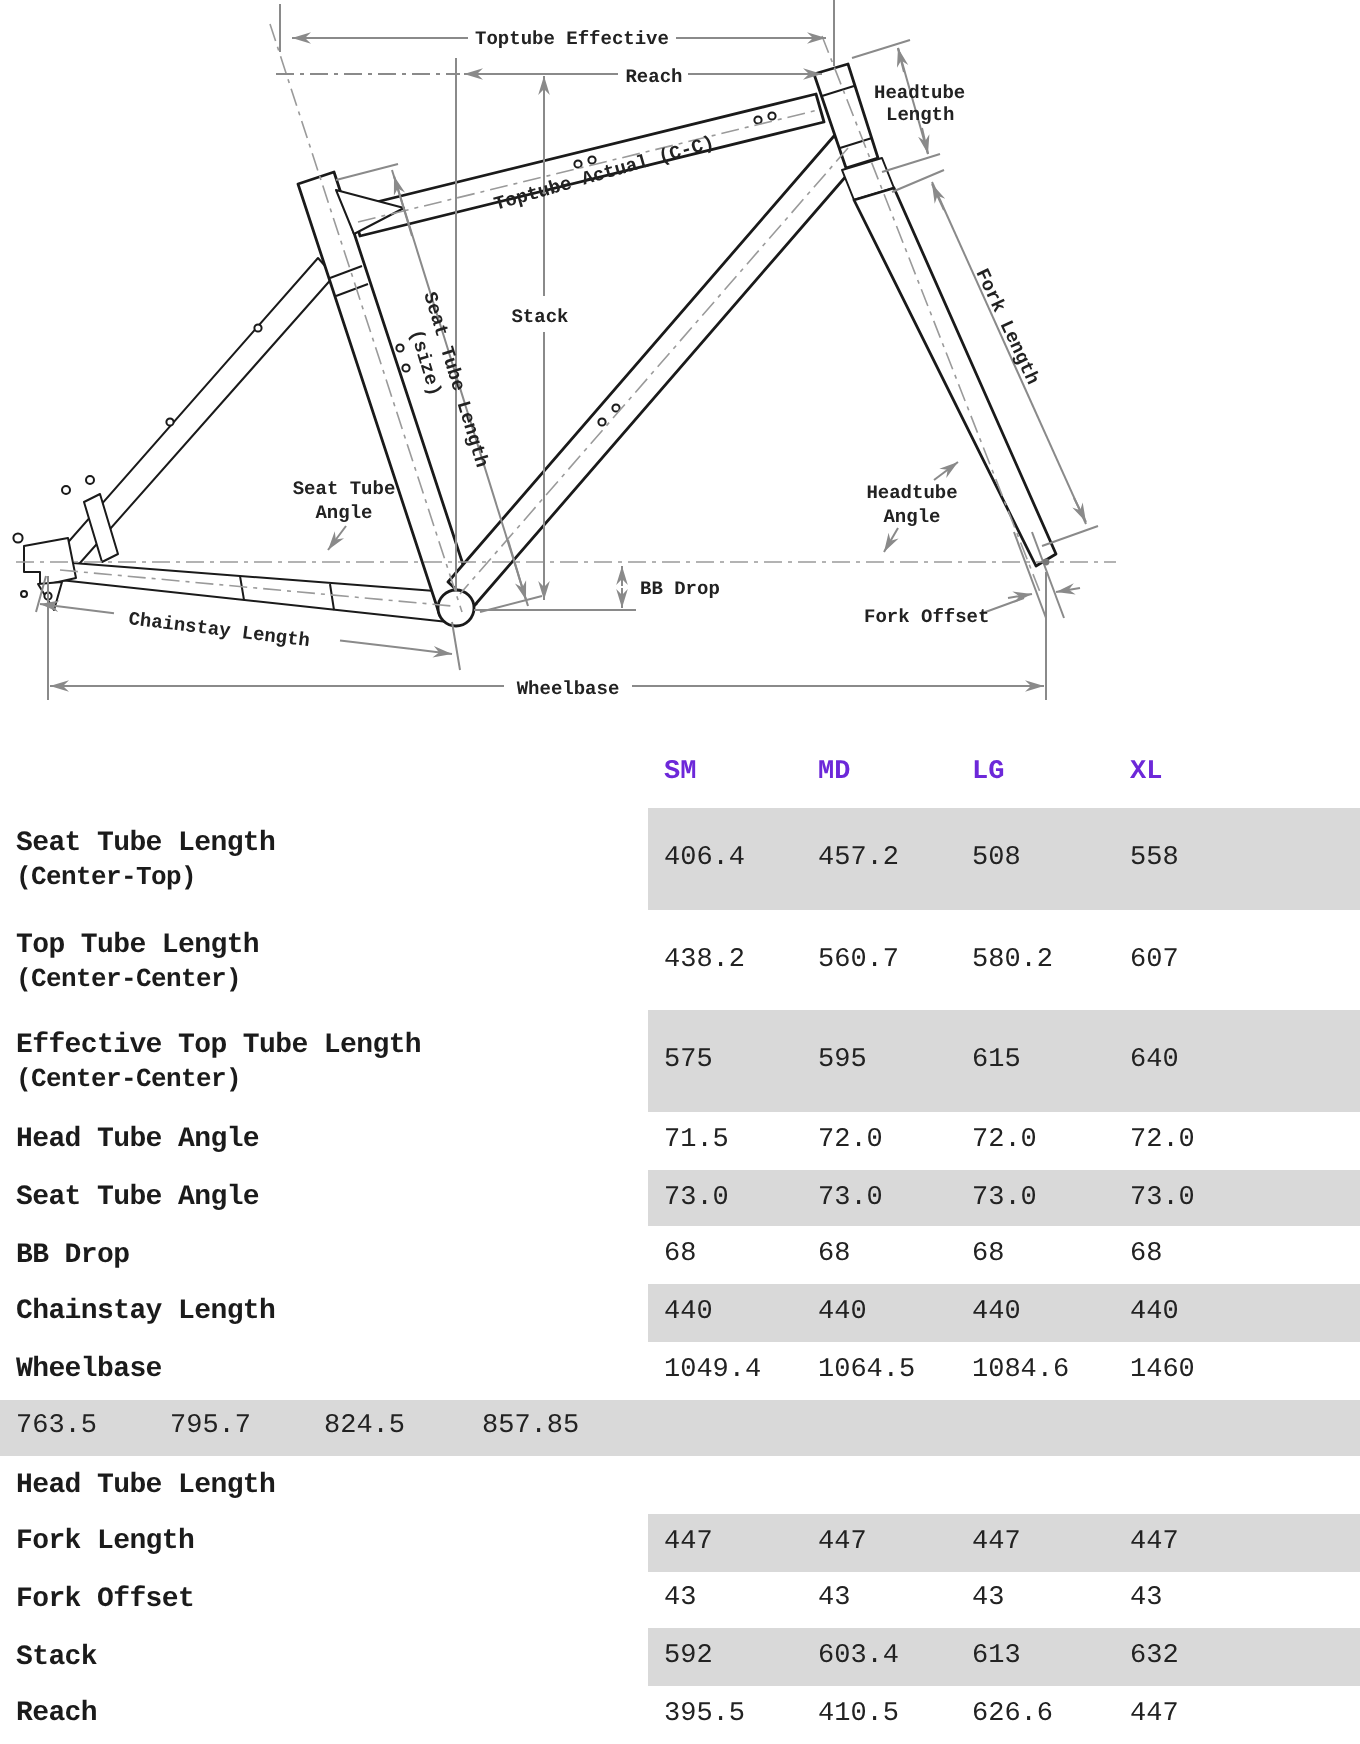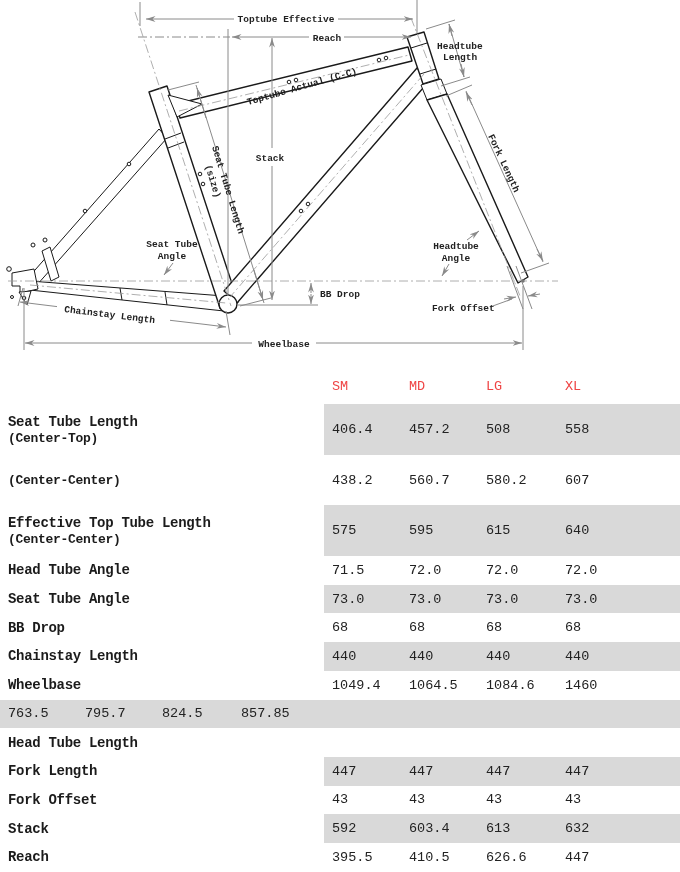--- a/index.html
+++ b/index.html
@@ -19,21 +19,21 @@
   .trow{display:flex;align-items:center;height:28.7px;}
   .trow.tall{height:50.7px;}
   .trow.thead{height:30px;align-items:flex-end;padding-bottom:5px;box-sizing:border-box;}
   .tlabel{width:324px;padding-left:8px;box-sizing:border-box;flex:none;}
   .l1{font-weight:bold;font-size:14px;line-height:18px;letter-spacing:-.3px;}
   .l2{font-weight:bold;font-size:13px;line-height:15px;letter-spacing:-.3px;}
   .tvals{flex:1;display:flex;align-self:stretch;align-items:center;}
   .trow.shaded .tvals{background:var(--shade,#d9d9d9);}
   .tcell{box-sizing:border-box;padding-left:8px;font-size:13.5px;color:#222;flex:none;}
   .c1{width:77px;}.c2{width:77px;}.c3{width:79px;}.c4{flex:1;}
-  .thead .tcell{font-weight:normal;color:#ef4444;}
+  .thead .tcell{font-weight:bold;color:#6d28d9;}
 </style>
 </head>
 <body>
 
 <div class="diagram-wrap">
 <svg width="680" height="374" viewBox="0 0 680 374">
   <defs>
     <marker id="arw" viewBox="0 0 10 7" refX="9.5" refY="3.5" markerWidth="10" markerHeight="7" orient="auto" markerUnits="userSpaceOnUse">
       <path d="M9.5,3.5 L0,0.6 L3,3.5 L0,6.4 Z"></path>
     </marker>
@@ -221,20 +221,21 @@
         </div>
         <div class="tvals">
           <div class="tcell c1">406.4</div>
           <div class="tcell c2">457.2</div>
           <div class="tcell c3">508</div>
           <div class="tcell c4">558</div>
         </div>
       </div>
       <div class="trow tall">
         <div class="tlabel">
+          <div class="l1">Top Tube Length</div>
           <div class="l2">(Center-Center)</div>
         </div>
         <div class="tvals">
           <div class="tcell c1">438.2</div>
           <div class="tcell c2">560.7</div>
           <div class="tcell c3">580.2</div>
           <div class="tcell c4">607</div>
         </div>
       </div>
       <div class="trow tall shaded">

